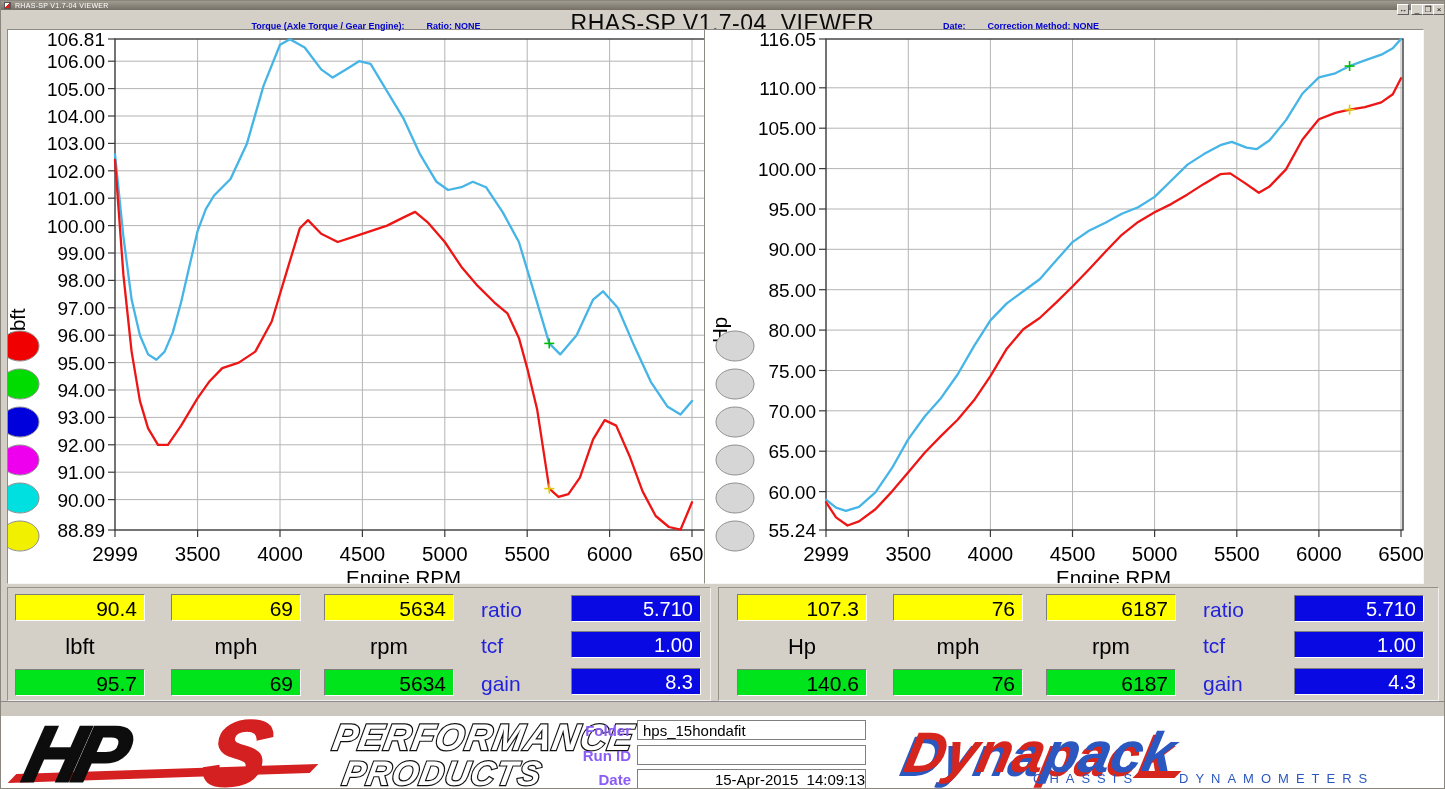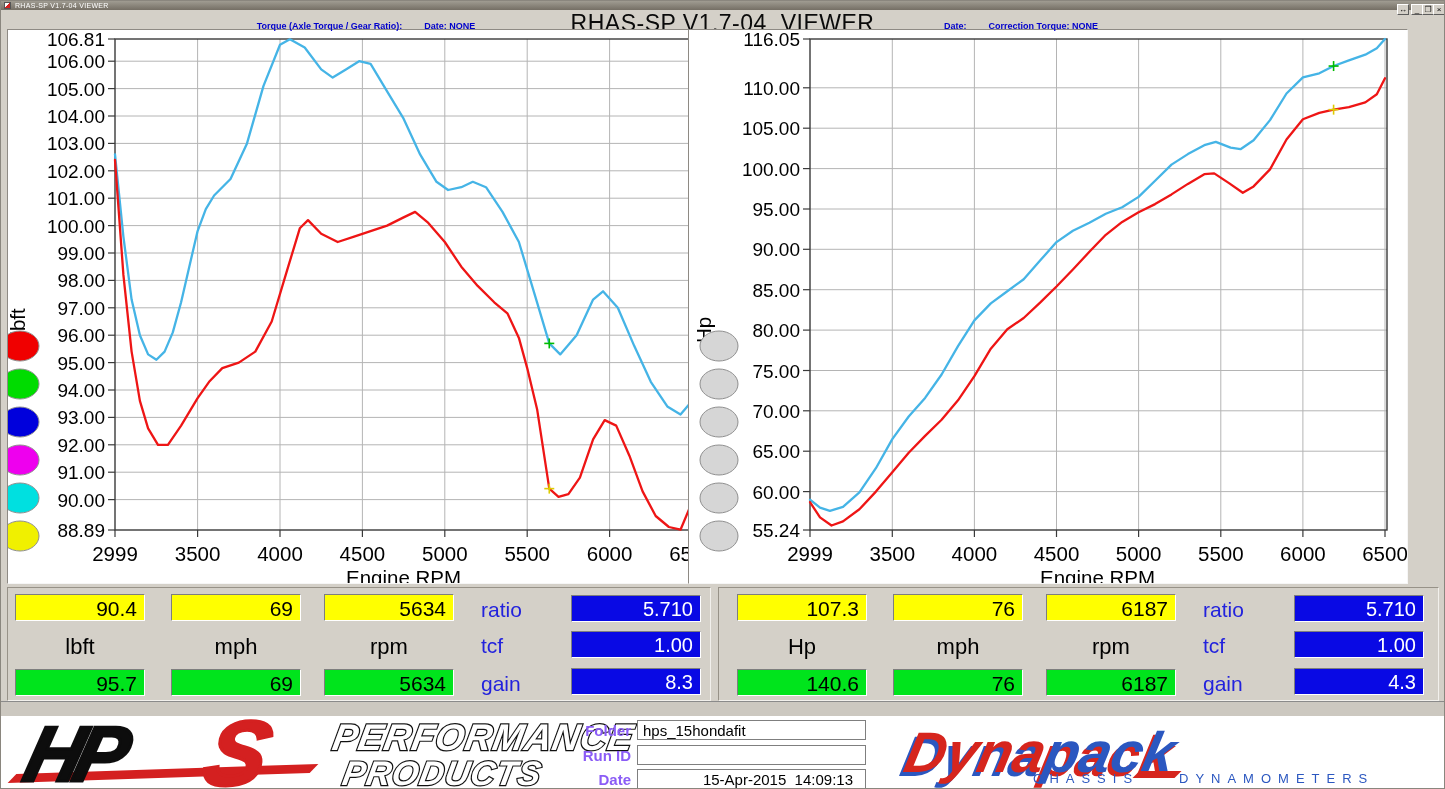--- a/index.html
+++ b/index.html
@@ -19,21 +19,21 @@
   #big-title{position:absolute;left:0;right:0;top:9px;text-align:center;font-size:23px;
              color:#0a0a0a;letter-spacing:.5px;z-index:1;white-space:pre;}
   .chart-head{position:absolute;top:20px;z-index:3;font-size:9px;font-weight:bold;color:#0000cc;
               display:flex;justify-content:center;gap:22px;white-space:pre;}
   #head-left{left:195px;width:340px;}
   #head-right{left:870px;width:300px;}
   
   .panel{position:absolute;top:28px;height:555px;background:#fff;z-index:2;
          border:1px solid;border-color:#8e8a84 #f6f6f6 #f6f6f6 #8e8a84;}
   #panel-torque{left:6px;width:707px;}
-  #panel-power{left:687px;width:720px;}
+  #panel-power{left:703px;width:720px;}
   svg text{font-family:"Liberation Sans",sans-serif;}
   
   .group{position:absolute;top:586px;height:114px;z-index:2;
          border:1px solid;border-color:#979288 #f2f0ec #f2f0ec #979288;}
   #group-left{left:6px;width:704px;}
   #group-right{left:717px;width:721px;}
   .valbox{position:absolute;height:27px;width:130px;font-size:21px;text-align:right;
           padding:2px 7px 0 0;border:1px solid;border-color:#7e7e7e #ffffff #ffffff #7e7e7e;
           color:#000;z-index:3;}
   .vy{background:#ffff00;} .vg{background:#00e41c;}
@@ -52,21 +52,21 @@
   .hps-bar{position:absolute;left:16px;top:52px;width:292px;height:9px;background:#d42020;
            transform:skewX(-45deg) rotate(-2deg);}
   .outline-txt{position:absolute;font-weight:900;font-style:italic;color:#fff;
                -webkit-text-stroke:2.4px #111;paint-order:stroke fill;transform:skewX(-10deg);
                letter-spacing:1px;white-space:nowrap;}
   #perf1{left:332px;top:0px;font-size:37px;}
   #perf2{left:342px;top:37px;font-size:34px;}
   
   .flabel{position:absolute;left:500px;width:130px;text-align:right;font-size:15px;font-weight:bold;color:#8b5cf6;}
   .finput{position:absolute;left:636px;width:229px;height:20px;border:1px solid #7f7f7f;
-          background:#fff;font-size:15px;font-family:"Liberation Sans",sans-serif;padding:0 12px 0 5px;}
+          background:#fff;font-size:15px;font-family:"Liberation Sans",sans-serif;padding:0 0 0 5px;}
   
   #dyna-big{position:absolute;left:905px;top:2px;font-size:57px;font-weight:900;font-style:italic;
             transform:skewX(-12deg);letter-spacing:0px;white-space:nowrap;}
   #dyna-big .d1{color:#d6251d;text-shadow:-3px 4px 0 #2b57c0;}
   #dyna-big .d2{color:#2b57c0;text-shadow:-3px 4px 0 #d6251d;}
   .dyna-sub{position:absolute;top:54px;font-size:13px;font-weight:normal;color:#2b57c0;letter-spacing:7px;white-space:nowrap;}
   #dyna-sub1{left:1032px;}
   #dyna-sub2{left:1178px;}
   #dyna-swoosh{position:absolute;left:1135px;top:54px;width:42px;height:7px;background:#d6251d;transform:skewX(-45deg);}
 </style>
@@ -80,26 +80,26 @@
     <div class="tb-text">RHAS-SP V1.7-04  VIEWER</div>
   </div>
   <button class="winbtn" style="left:1396px;"><span>↔</span></button>
   <button class="winbtn" style="left:1410px;"><span>_</span></button>
   <button class="winbtn" style="left:1421px;"><span>❐</span></button>
   <button class="winbtn" style="left:1432px;"><span>×</span></button>
 
   <div id="big-title">RHAS-SP V1.7-04  VIEWER</div>
 
   <div id="head-left" class="chart-head">
-    <span>Torque (Axle Torque / Gear Ratio):</span>
-    <span>Date: NONE</span>
+    <span>Torque (Axle Torque / Gear Engine):</span>
+    <span>Ratio: NONE</span>
   </div>
   <div id="head-right" class="chart-head">
     <span>Date:</span>
-    <span>Correction Torque: NONE</span>
+    <span>Correction Method: NONE</span>
   </div>
 
   <div id="panel-torque" class="panel">
     <svg id="svg-torque" width="705" height="553">
         <g>
           <rect x="107" y="9" width="592" height="491" fill="#ffffff"></rect>
           <g>
             <line x1="107" x2="699" y1="31.2" y2="31.2" stroke="#b4b4b4" stroke-width="1"></line>
             <line x1="107" x2="699" y1="58.6" y2="58.6" stroke="#b4b4b4" stroke-width="1"></line>
             <line x1="107" x2="699" y1="86.0" y2="86.0" stroke="#b4b4b4" stroke-width="1"></line>

